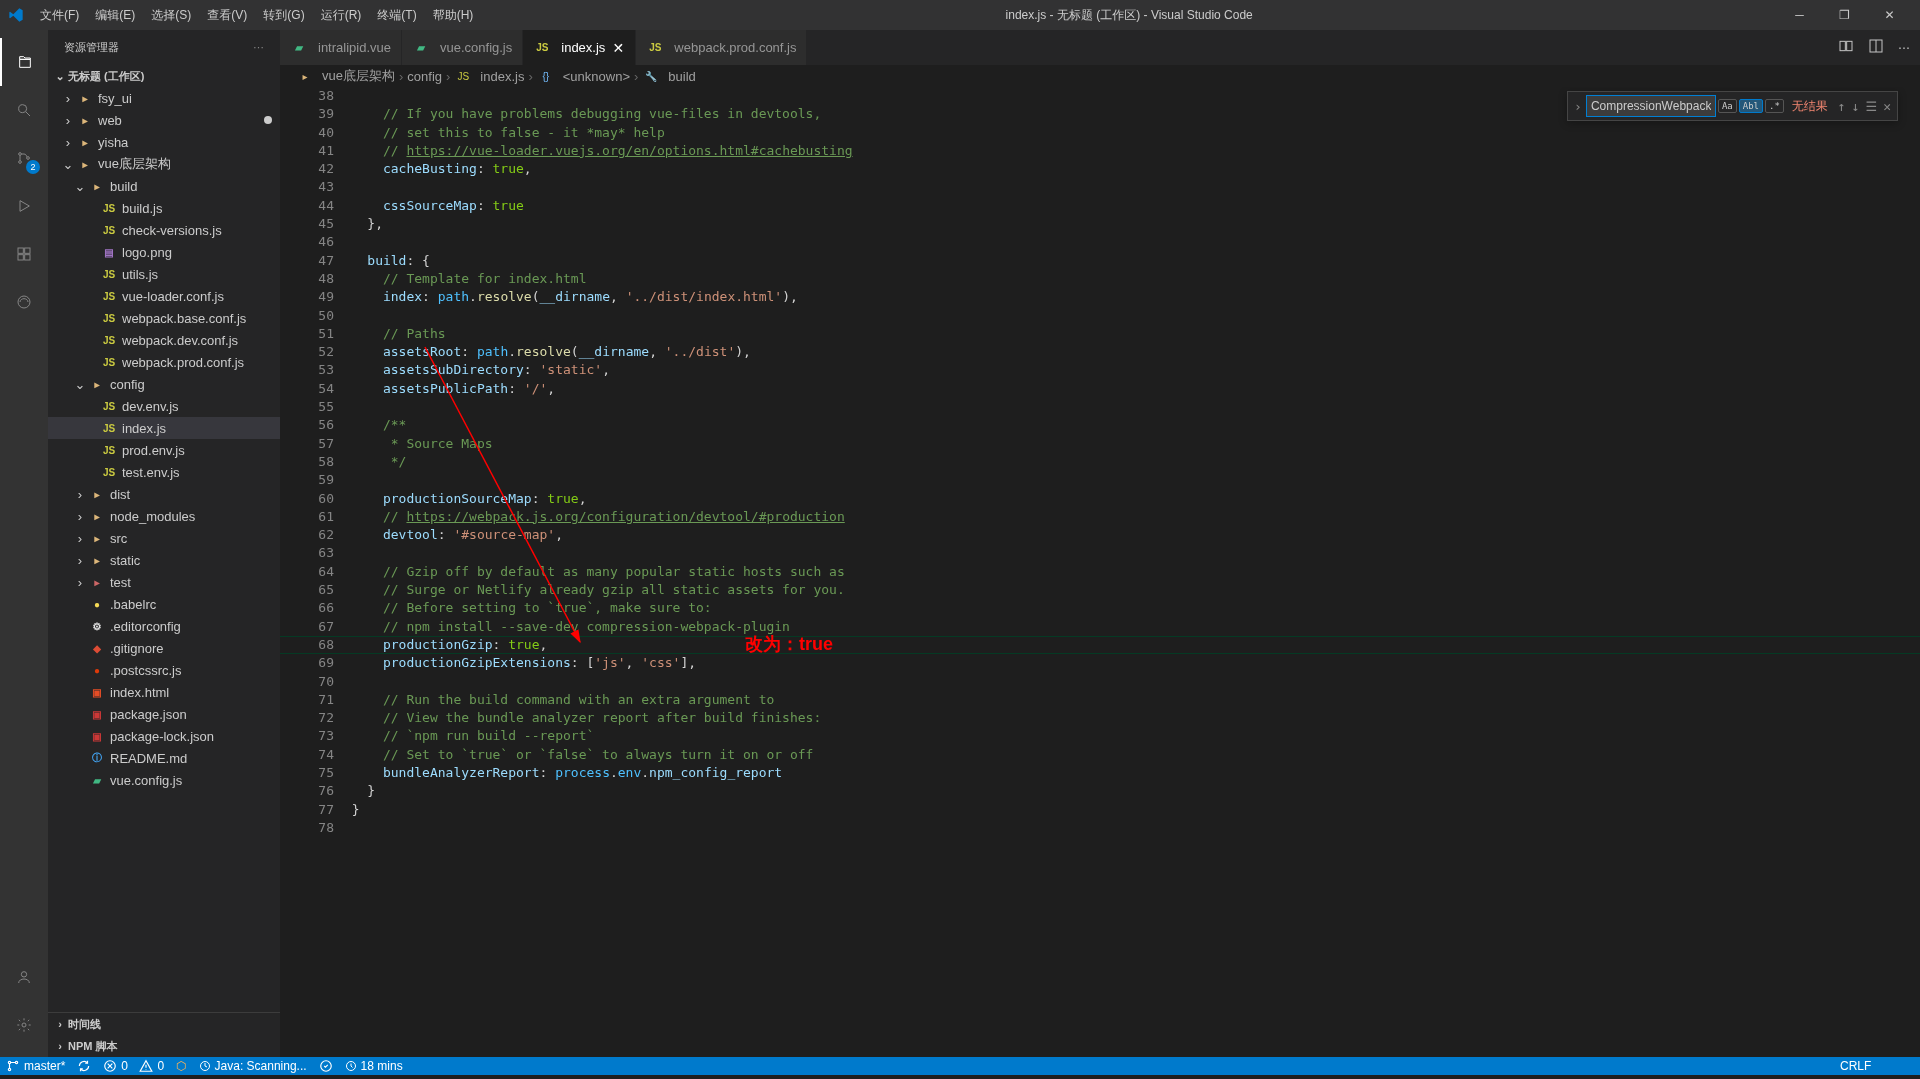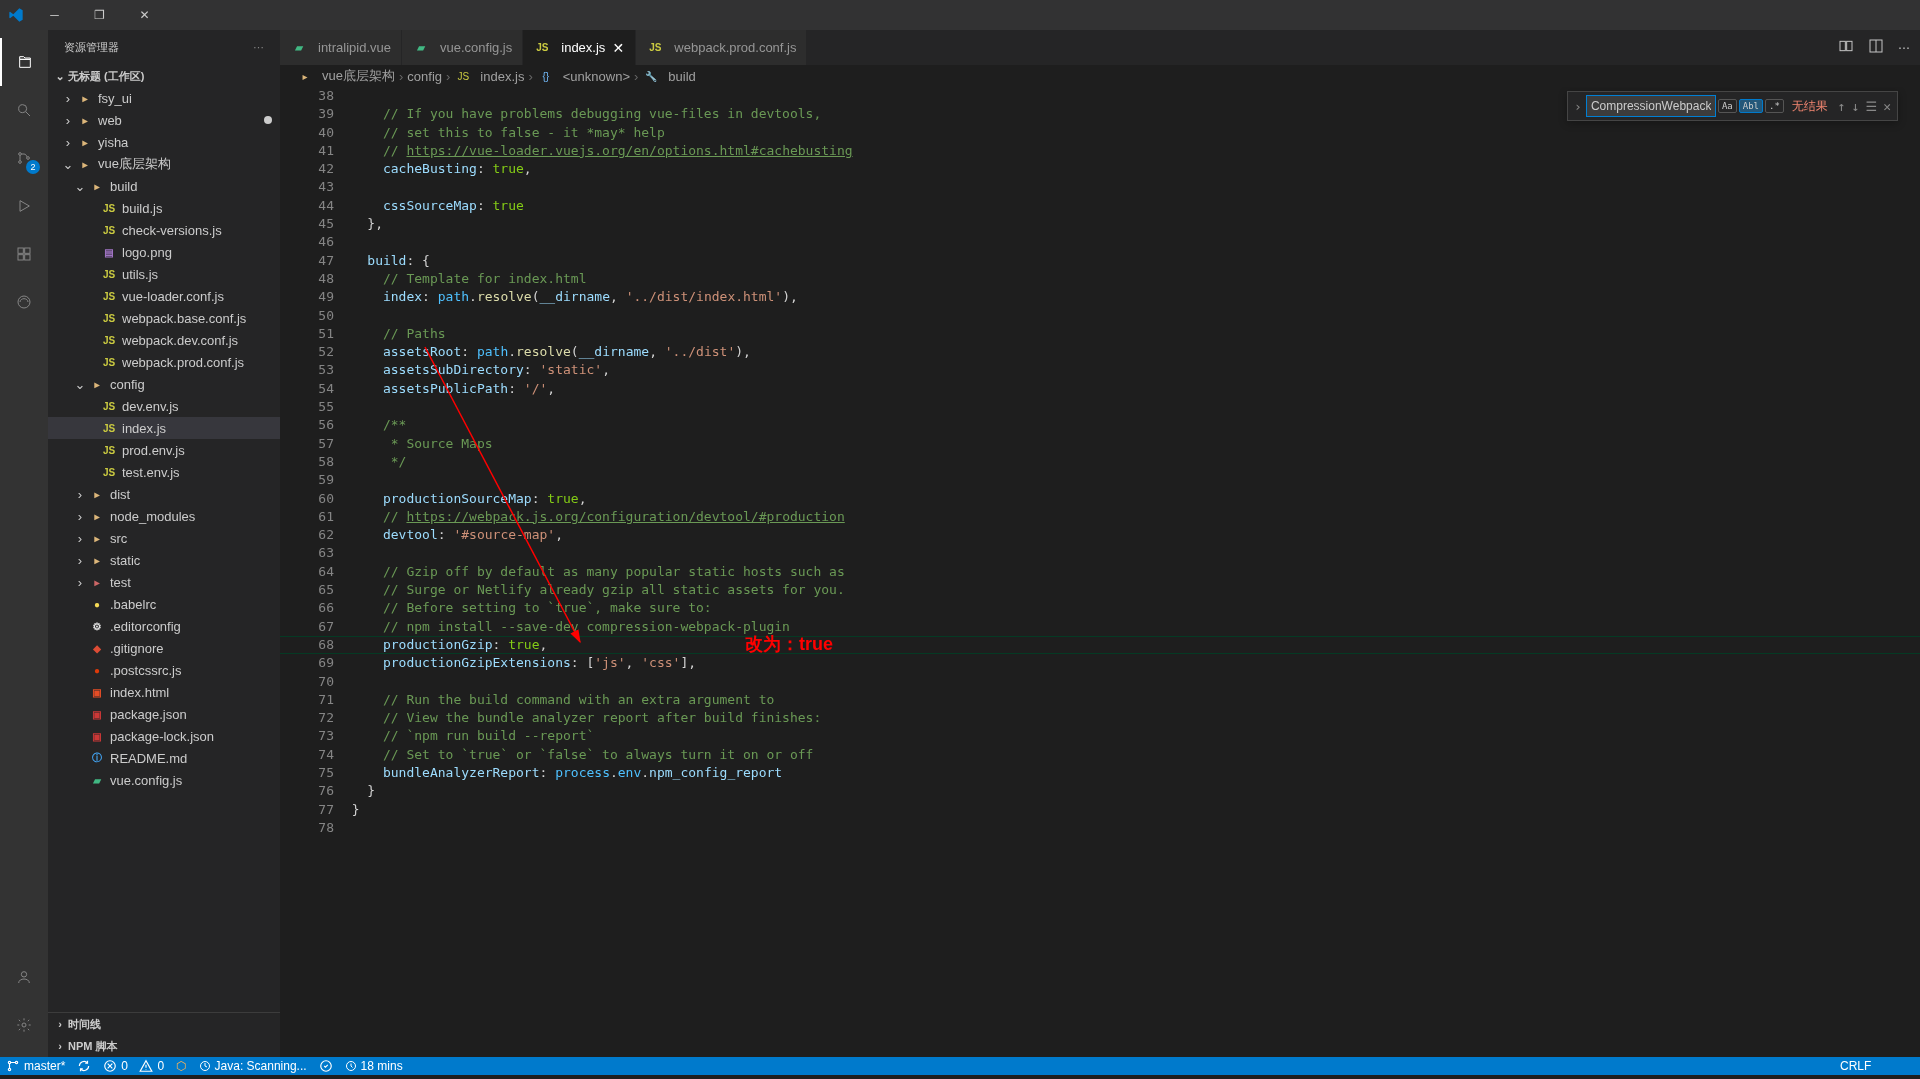--- a/index.html
+++ b/index.html
@@ -62,20 +62,31 @@
     .status-item { padding: 0 6px; display: flex; align-items: center; gap: 4px; cursor: pointer; height: 22px;}
     .icon-svg { width: 16px; height: 16px; }
   </style>
 </head>
 <body>
 
 <div class="titlebar">
   <svg class="logo" viewBox="0 0 24 24">
       <path fill="#007acc" d="M17 2l5 3v14l-5 3-9-9-5 4-1-1V8l1-1 5 4 9-9z"></path>
     </svg>
+  <div class="menubar" id="menubar">
+      <div class="menu-item">文件(F)</div>
+      <div class="menu-item">编辑(E)</div>
+      <div class="menu-item">选择(S)</div>
+      <div class="menu-item">查看(V)</div>
+      <div class="menu-item">转到(G)</div>
+      <div class="menu-item">运行(R)</div>
+      <div class="menu-item">终端(T)</div>
+      <div class="menu-item">帮助(H)</div>
+    </div>
+  <div class="title-text">index.js - 无标题 (工作区) - Visual Studio Code</div>
   <div class="window-controls">
     <div class="win-btn">─</div>
     <div class="win-btn">❐</div>
     <div class="win-btn">✕</div>
   </div>
 </div>
 
 <div class="main">
   <div class="activity-bar">
     <div class="activity-icon active">

